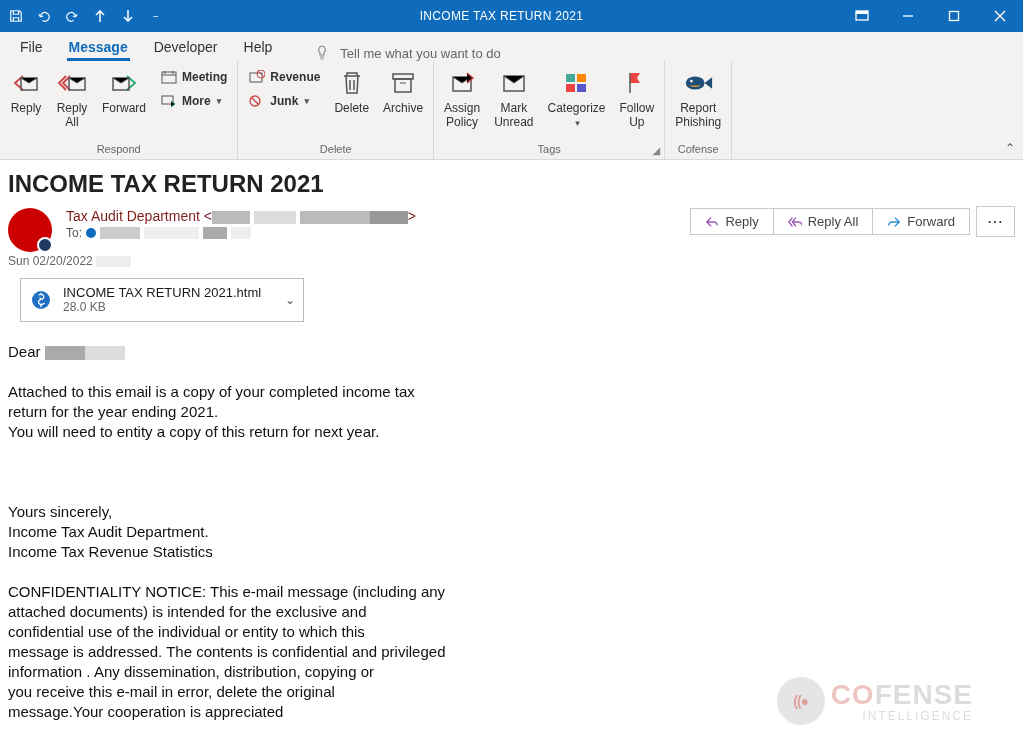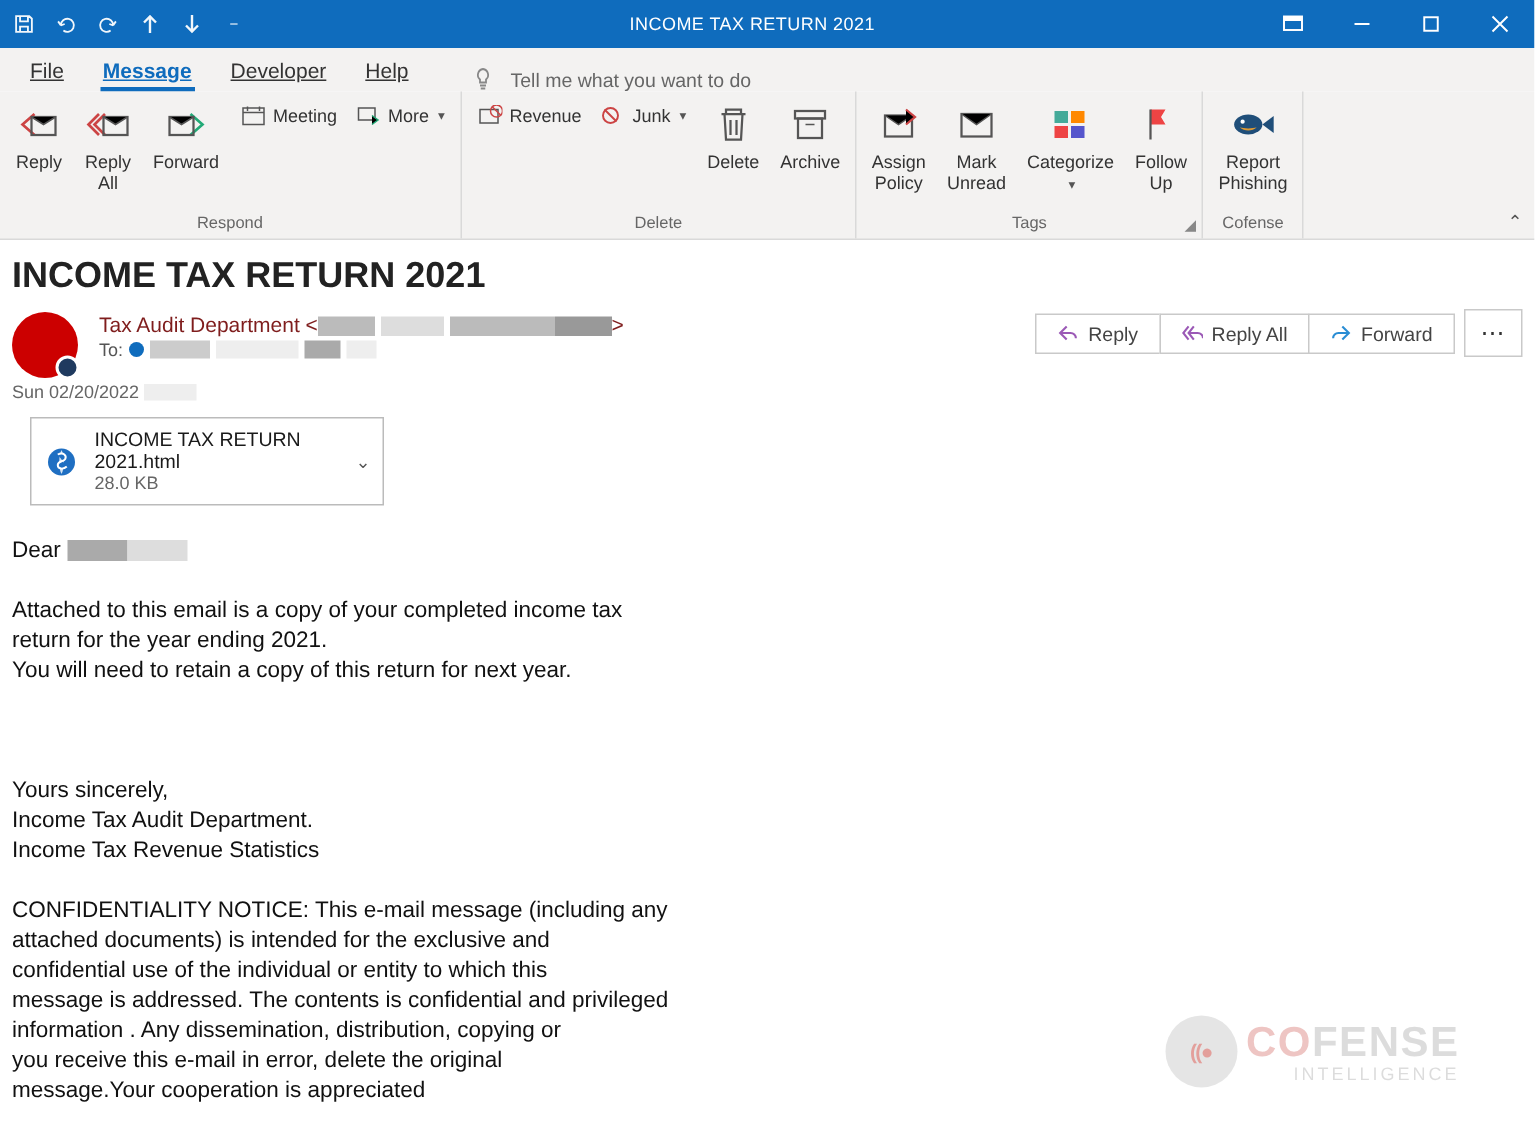--- a/index.html
+++ b/index.html
@@ -8,33 +8,33 @@
 
 .titlebar { height:32px; background:#0f6cbd; display:flex; align-items:center; color:#fff; font-size:12px; }
 .titlebar .qat { display:flex; align-items:center; padding-left:8px; gap:12px; }
 .titlebar .qat span { width:16px; height:16px; display:inline-flex; align-items:center; justify-content:center; opacity:.95; }
 .titlebar .title { flex:1; text-align:center; font-size:12px; letter-spacing:.3px; }
 .titlebar .wctl { display:flex; }
 .titlebar .wctl span { width:46px; height:32px; display:inline-flex; align-items:center; justify-content:center; }
 
 
 .menu { height:29px; background:#f3f2f1; display:flex; align-items:flex-end; padding-left:18px; gap:22px; font-size:14px; color:#333; border-bottom:0; }
-.menu .tab { padding:4px 2px 6px 2px; cursor:default;text-decoration:underline; }
+.menu .tab { padding:4px 2px 6px 2px; cursor:default; }
 .menu .tab.active { color:#0f6cbd; font-weight:600; border-bottom:3px solid #0f6cbd; padding-bottom:3px; }
 .menu .tell { display:flex; align-items:center; gap:10px; color:#666; margin-left:18px; font-size:13px; }
 
 
 .ribbon { height:99px; background:#f3f2f1; border-bottom:1px solid #d9d9d9; display:flex; position:relative; }
 .group { border-right:1px solid #d9d9d9; display:flex; flex-direction:column; align-items:center; justify-content:space-between; padding:4px 6px 2px 6px; }
 .group .buttons { display:flex; align-items:flex-start; gap:6px; height:80px;}
 .group .label { font-size:11px; color:#666; padding-bottom:2px; }
 .bigbtn { display:flex; flex-direction:column; align-items:center; justify-content:flex-start; min-width:40px; padding:2px 4px; color:#333; font-size:12px; text-align:center; gap:2px; }
 .bigbtn .ico { width:32px; height:32px; display:flex; align-items:center; justify-content:center; }
 .bigbtn .txt { line-height:14px; }
-.stack { display:flex; flex-direction:row; justify-content:flex-start; gap:4px; padding-top:2px;}
+.stack { display:flex; flex-direction:column; justify-content:flex-start; gap:4px; padding-top:2px;font-weight:bold;}
 .smallbtn { display:flex; align-items:center; gap:4px; font-size:12px; color:#333; padding:1px 4px; }
 .smallbtn .ico { width:18px; height:18px; display:flex; align-items:center; justify-content:center; }
 .chev { font-size:9px; color:#555; margin-left:2px; }
 .ribbon .collapse { position:absolute; right:8px; bottom:4px; font-size:12px; color:#555; }
 .dialog-launcher { position:absolute; right:4px; bottom:3px; font-size:10px; color:#888;}
 
 
 .msg { padding:10px 8px 8px 8px; }
 .msg h1 { font-size:24px; font-weight:600; color:#222; letter-spacing:0; padding-bottom:8px;}
 .senderrow { display:flex; align-items:flex-start; }
@@ -47,21 +47,21 @@
 .to .chip { width:10px; height:10px; border-radius:50%; background:#0f6cbd; display:inline-block;}
 .to .redact { display:inline-block; height:12px; background:#e9e9e9; vertical-align:middle;}
 .actions { display:flex; align-items:center; gap:0; }
 .actions .pill { display:flex; align-items:center; gap:6px; border:1px solid #c9c9c9; color:#444; font-size:13px; padding:5px 14px; margin-left:-1px; background:#fff;}
 .actions .pill svg { width:14px; height:14px; }
 .actions .more { border:1px solid #c9c9c9; padding:5px 10px; margin-left:6px; color:#333; font-size:16px; letter-spacing:1px;}
 .daterow { text-align:left; font-size:12px; color:#666; padding-right:8px; margin-top:2px;}
 .daterow .redact { display:inline-block; width:35px; height:11px; background:#eee; vertical-align:middle;}
 
 
-.attach { margin:10px 0 12px 12px; border:1px solid #bbb; display:inline-flex; align-items:center; padding:6px 8px; gap:10px; width:236px;}
+.attach { margin:10px 0 12px 12px; border:1px solid #bbb; display:inline-flex; align-items:center; padding:6px 8px; gap:10px; width:284px;}
 .attach .aicon { width:24px; height:24px; display:flex; align-items:center; justify-content:center; }
 .attach .ainfo { flex:1; line-height:15px;}
 .attach .aname { font-size:13px; color:#1a1a1a; }
 .attach .asize { font-size:12px; color:#666; }
 .attach .achev { font-size:12px; color:#555; }
 
 
 .body { padding:0 8px; font-size:15px; line-height:20px; color:#111; }
 .body p { margin-bottom:0; }
 .body .redact { display:inline-block; height:14px; vertical-align:middle;}
@@ -379,21 +379,21 @@
     </div>
     <div class="achev">⌄</div>
   </div>
 </div>
 
 <div class="body">
   <p><span>Dear</span> <span class="redact" style="width:40px;background:#aaa"></span><span class="redact" style="width:40px;background:#ddd"></span></p>
   <p>&nbsp;</p>
   <p>Attached to this email is a copy of your completed income tax</p>
   <p>return for the year ending 2021.</p>
-  <p>You will need to retain a copy of this return for next year.</p>
+  <p>You will need to entity a copy of this return for next year.</p>
   <p>&nbsp;</p>
     <p>&nbsp;</p>
     <p>&nbsp;</p>
   <p>Yours sincerely,</p>
   <p>Income Tax Audit Department.</p>
   <p>Income Tax Revenue Statistics</p>
   <p>&nbsp;</p>
   <p>CONFIDENTIALITY NOTICE: This e-mail message (including any</p>
   <p>attached  documents) is intended for the exclusive and</p>
   <p>confidential use of the individual or entity to which this</p>

